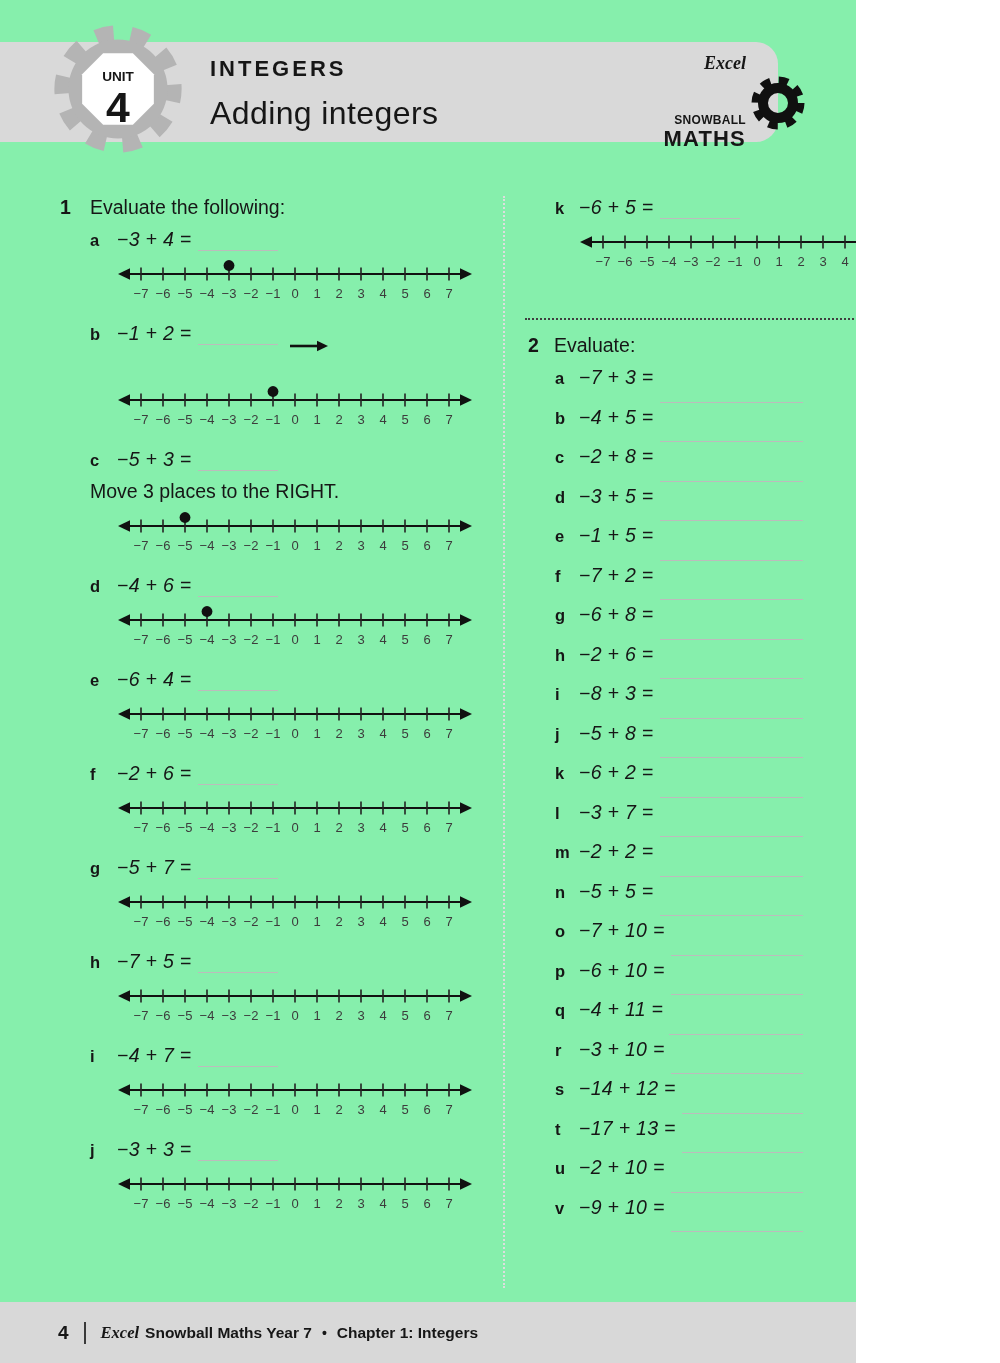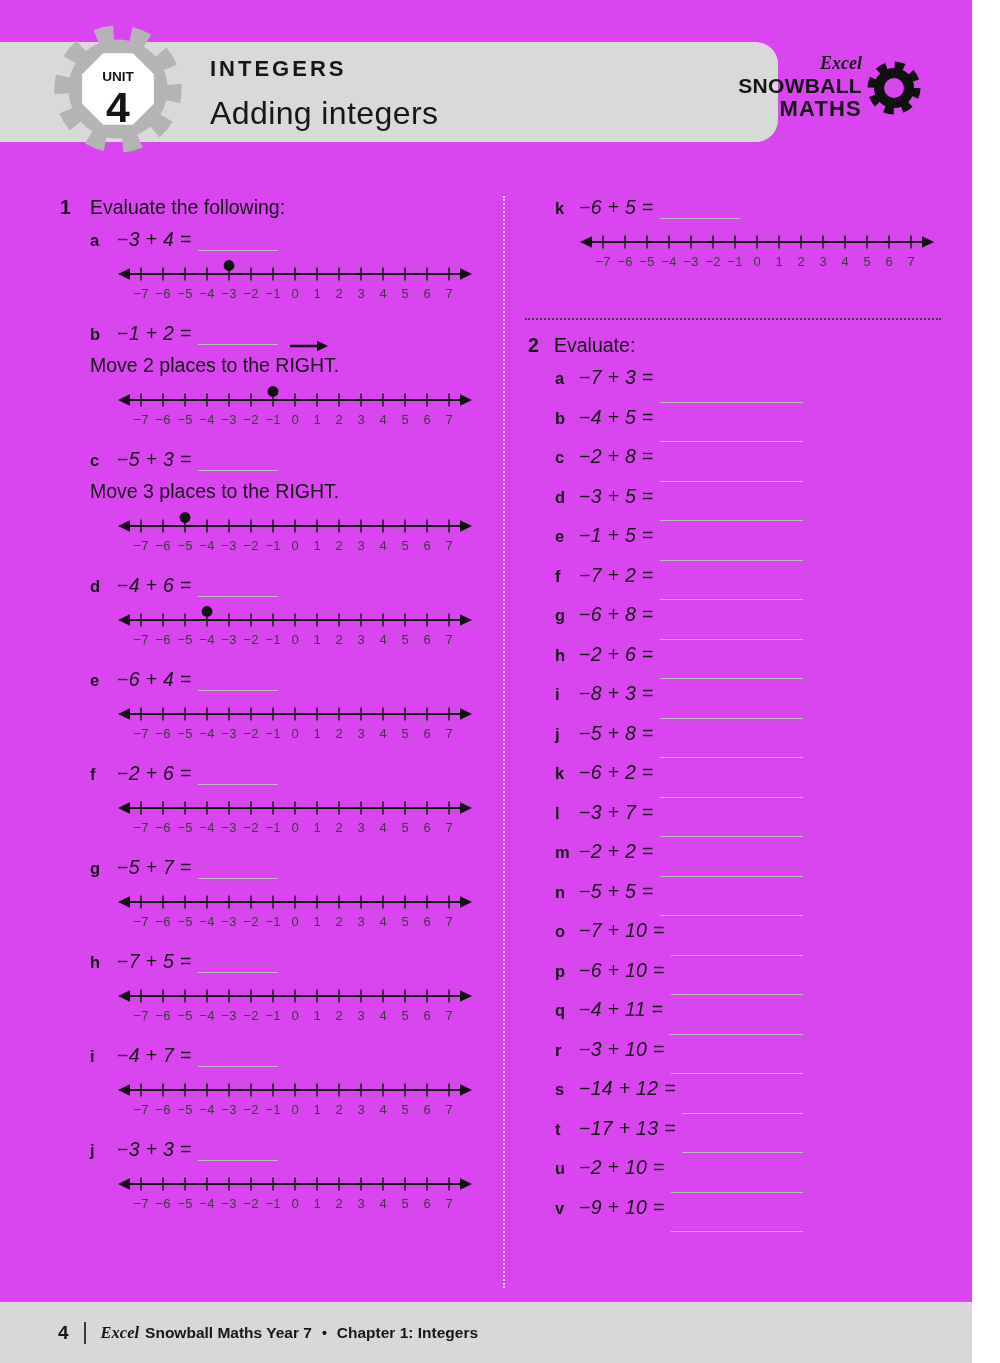--- a/index.html
+++ b/index.html
@@ -1,30 +1,30 @@
 <!DOCTYPE html>
 <html><head>
 <meta charset="utf-8">
 <style>
   html,body{margin:0;padding:0;background:#ffffff;}
-  .page{position:relative;width:972px;height:1363px;background:#d946ef;overflow:hidden;
+  .page{position:relative;width:856px;height:1363px;background:#86efac;overflow:hidden;
         font-family:"Liberation Sans",sans-serif;color:#161616;}
 
   
   .header-band{position:absolute;left:0;top:42px;width:778px;height:100px;
                background:#d9d9d9;border-radius:0 22px 22px 0;}
   .unit-badge{position:absolute;left:50px;top:18px;width:136px;height:142px;}
   .unit-badge svg{width:100%;height:100%;display:block;}
   .titles{position:absolute;left:210px;top:56px;}
   .topic{font-size:22px;font-weight:800;letter-spacing:3px;}
   .title{font-size:32px;font-weight:normal;margin:13px 0 0;letter-spacing:.4px;}
   .logo{position:absolute;right:50px;top:54px;display:flex;align-items:center;gap:4px;}
   .logo-text{text-align:right;line-height:1.1;}
   .logo-excel{font-family:"Liberation Serif",serif;font-style:italic;font-weight:700;font-size:18px;}
-  .logo-snowball{font-size:21px;font-weight:600;letter-spacing:.3px;}
+  .logo-snowball{font-size:12px;font-weight:600;letter-spacing:.3px;margin-top:40px;}
   .logo-maths{font-size:22px;font-weight:800;letter-spacing:1.2px;}
 
   
   .col-left{position:absolute;left:55px;top:196px;width:425px;}
   .col-right{position:absolute;left:525px;top:196px;width:422px;}
   .col-divider{position:absolute;left:503px;top:196px;height:1092px;border-left:2px dotted #dedede;}
 
   .q-heading{display:flex;align-items:baseline;font-size:19.5px;margin-bottom:9px;}
   .q-num{font-weight:800;min-width:30px;padding-left:5px;}
   .col-right .q-num{min-width:26px;padding-left:3px;}
@@ -155,21 +155,20 @@
     <div class="expr-line">
       <span class="item-label">b</span>
       <span class="expr">−1 + 2 =</span>
       <span class="blank blank-q1"></span>
     </div>
     <div class="move-line">
       <svg class="right-arrow" width="40" height="14" viewBox="0 0 40 14">
         <line x1="2" y1="8" x2="30" y2="8" stroke="#111" stroke-width="2.6"></line>
         <polygon points="29,2.8 40,8 29,13.2" fill="#111"></polygon>
       </svg>
-      <span class="move-text">Move 2 places to the RIGHT.</span>
     </div>
     <div class="nl-slot">
             <svg width="356" height="46" class="numberline">
               <line x1="9" y1="14" x2="347" y2="14" stroke="#111" stroke-width="2"></line>
               <polygon points="1,14 13,8.2 13,19.8" fill="#111"></polygon>
               <polygon points="355,14 343,8.2 343,19.8" fill="#111"></polygon>
               <line x1="24" y1="7.5" x2="24" y2="20.5" stroke="#222" stroke-width="1.6"></line>
               <text x="24" y="38" text-anchor="middle" font-size="13" fill="#3c3c3c">−7</text>
               <line x1="46" y1="7.5" x2="46" y2="20.5" stroke="#222" stroke-width="1.6"></line>
               <text x="46" y="38" text-anchor="middle" font-size="13" fill="#3c3c3c">−6</text>

